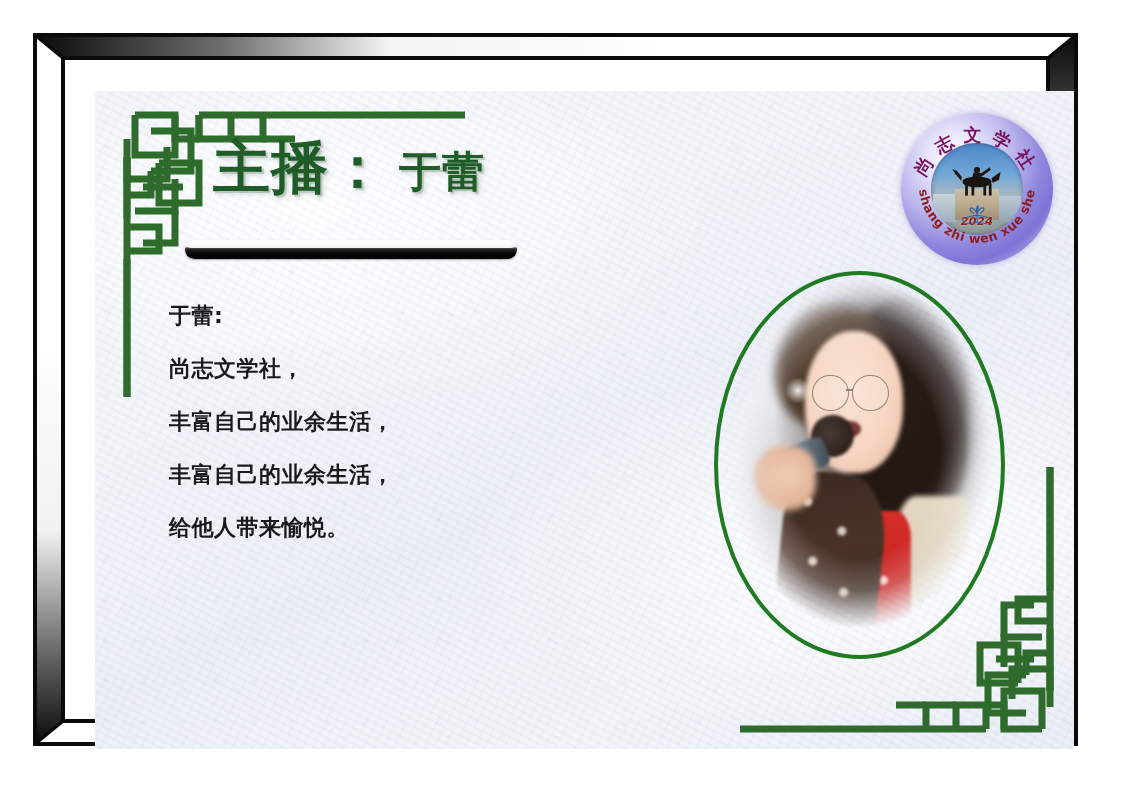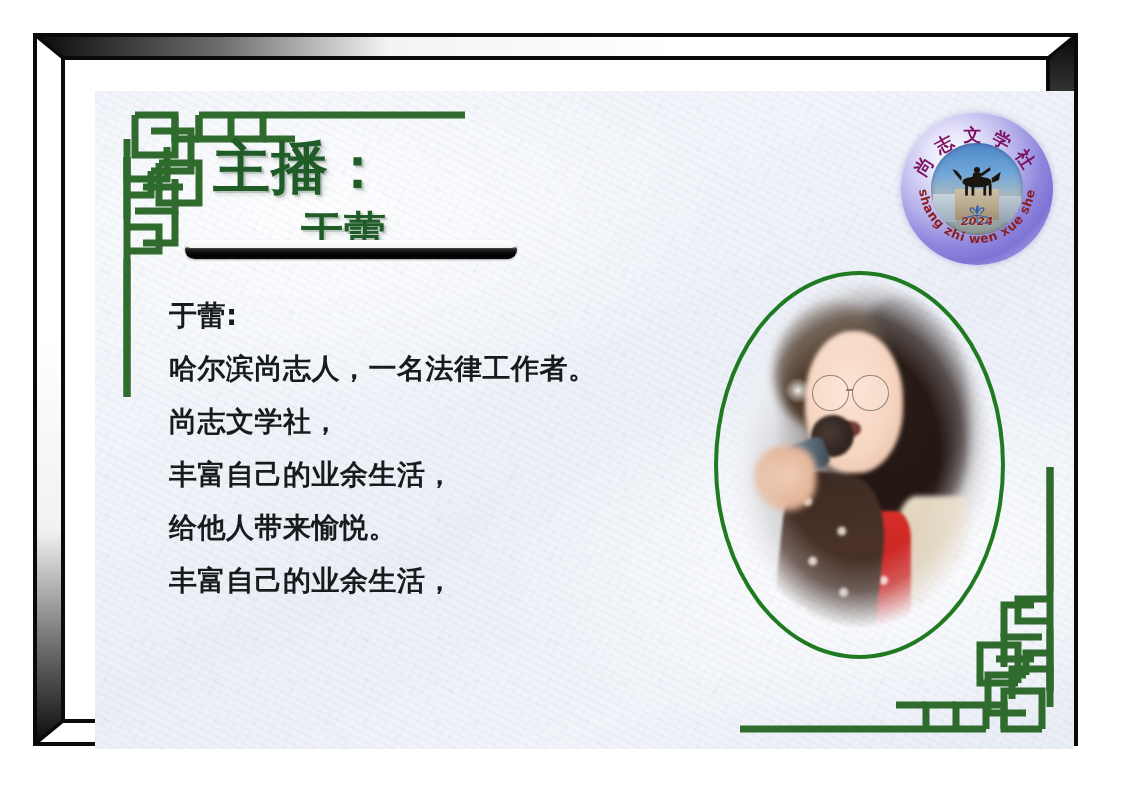--- a/index.html
+++ b/index.html
@@ -73,44 +73,43 @@
   }
   .meander-tl { left: 18px; top: 14px; }
   .meander-br { right: 12px; bottom: 10px; }
 
   
   .title-row {
     position: absolute;
     left: 118px;
     top: 48px;
     display: flex;
-    align-items: flex-end;
+    align-items: center;
     white-space: nowrap;
-    flex-direction: column;
   }
   .title-main {
     font-family: "DejaVu Sans", "Liberation Sans", sans-serif;
     font-weight: 700;
     font-size: 57px;
     line-height: 1;
     letter-spacing: 1px;
     color: #1f5c27;
     text-shadow: 2px 2px 0 rgba(120,140,125,.35), 3px 3px 5px rgba(90,110,95,.25);
   }
   .title-name {
-    font-family: Liberation Mono, monospace;
+    font-family: Liberation Sans, sans-serif;
     font-weight: 700;
     font-size: 42px;
     line-height: 1;
     letter-spacing: 1px;
     color: #1f5c27;
     text-shadow: 2px 2px 0 rgba(120,140,125,.35), 3px 3px 5px rgba(90,110,95,.25);
-    margin-left: 4px;
+    margin-left: 12px;
     position: relative;
-    top: 18px;
+    top: 4px;
   }
 
   
   .rod {
     position: absolute;
     left: 90px;
     top: 149px;
     width: 332px;
     height: 19px;
     border-radius: 11px;
@@ -130,21 +129,21 @@
 
   
   .bio {
     position: absolute;
     left: 74px;
     top: 198px;
     width: 580px;
     color: #181b1c;
     font-family: "DejaVu Sans", "Liberation Sans", sans-serif;
     font-weight: 700;
-    font-size: 28px;
+    font-size: 22px;
     line-height: 53px;
     letter-spacing: .5px;
   }
   .bio-line { white-space: nowrap; }
 
   
   .portrait {
     position: absolute;
     left: 619px;
     top: 180px;
@@ -461,25 +460,24 @@
 
       <div class="title-row nosel">
         <span class="title-main">主播：</span>
         <span class="title-name">于蕾</span>
       </div>
 
       <div class="rod"></div>
 
       <div class="bio nosel">
         <div class="bio-line">于蕾:</div>
-        <div class="bio-line">哈尔滨尚志人，一名法律工作者。</div>
         <div class="bio-line">尚志文学社，</div>
         <div class="bio-line">丰富自己的业余生活，</div>
+        <div class="bio-line">丰富自己的业余生活，</div>
         <div class="bio-line">给他人带来愉悦。</div>
-        <div class="bio-line">丰富自己的业余生活，</div>
       </div>
 
       <div class="portrait">
         <div class="portrait-img">
           <div class="p-layer p-bg"></div>
           <div class="p-layer p-hair-r"></div>
           <div class="p-layer p-hair-l"></div>
           <div class="p-layer p-collar"></div>
           <div class="p-layer p-dress"></div>
           <div class="p-layer p-scarf"></div>

